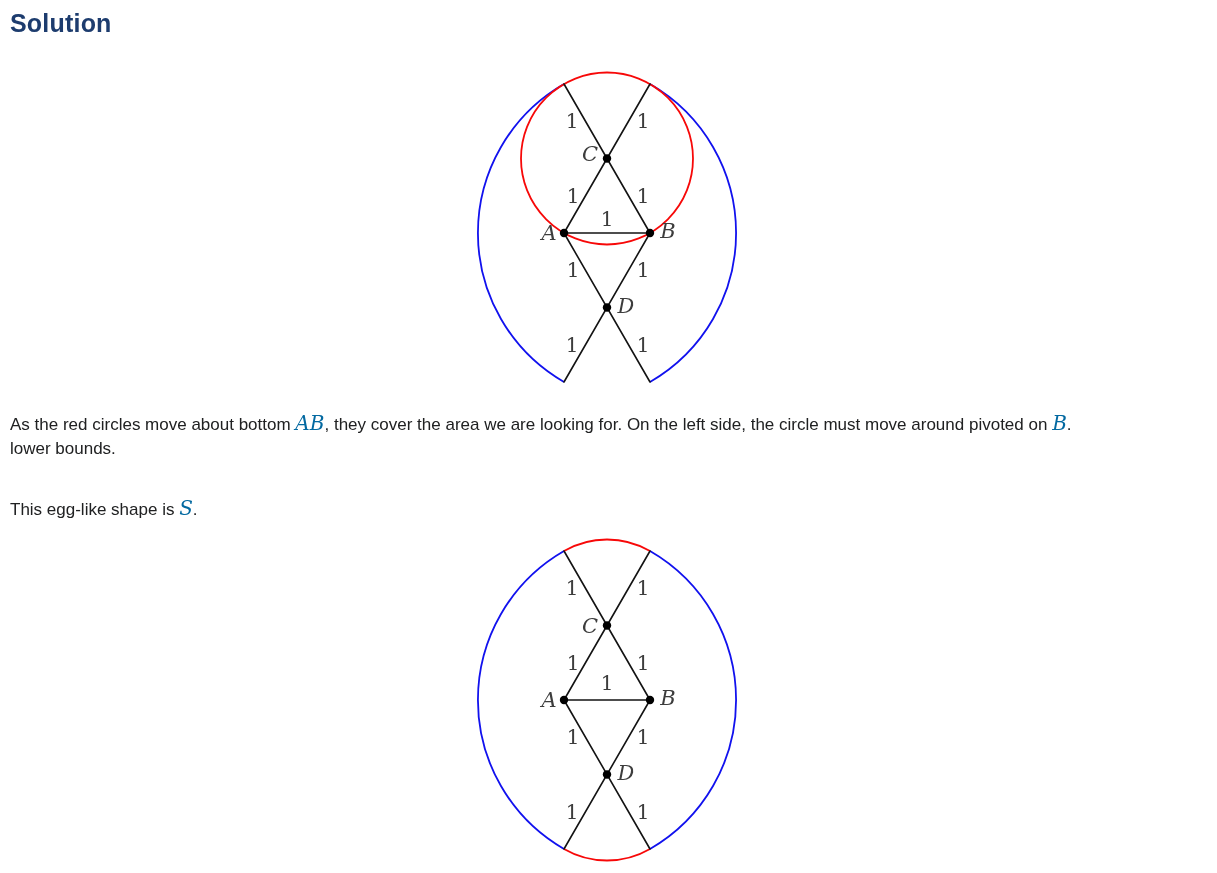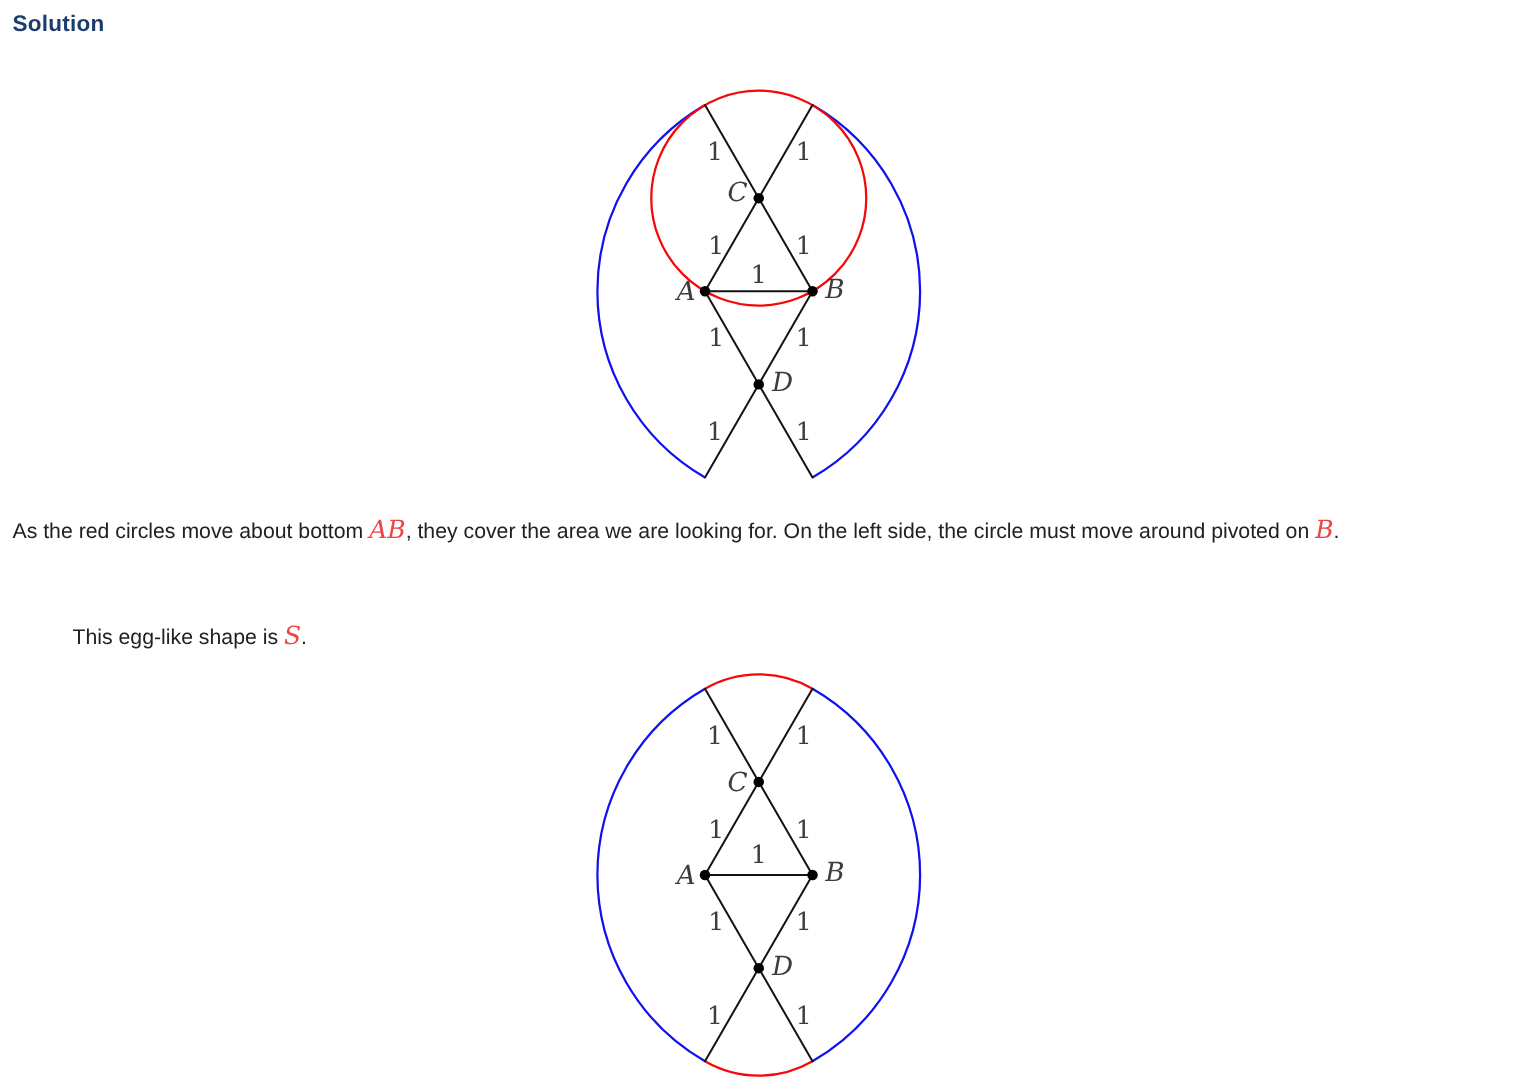--- a/index.html
+++ b/index.html
@@ -5,30 +5,30 @@
   html, body { margin: 0; padding: 0; }
   body {
     width: 1217px; height: 873px;
     background: #ffffff;
     position: relative;
     overflow: hidden;
     font-family: "Liberation Sans", sans-serif;
   }
   .heading {
     position: absolute; left: 10px; top: 9px;
-    font-size: 18px; font-weight: 700;
+    font-size: 25px; font-weight: 700;
     color: #1d3c6e; letter-spacing: 0.2px;
   }
   .textblock { position: absolute; left: 10px; color: #202122; font-size: 17px; }
   .pline { white-space: nowrap; line-height: 26px; height: 26px; }
   .math {
     font-family: "DejaVu Serif", serif;
     font-style: italic;
     font-size: 20px;
-    color: #ef4444;
+    color: #0369a1;
   }
   .fig { position: absolute; }
   .edge { stroke: #131313; stroke-width: 1.6; fill: none; stroke-linecap: round; }
   .arc { fill: none; stroke-width: 1.8; }
   .dot { fill: #000000; stroke: none; }
   .ptlabel {
     font-family: "DejaVu Serif", serif; font-style: italic;
     font-size: 21px; fill: #3d3d3d; text-anchor: middle;
   }
   .ulabel {
@@ -70,23 +70,24 @@
   <text class="ulabel" x="643" y="203">1</text>
   <text class="ulabel" x="607" y="226">1</text>
   <text class="ulabel" x="573" y="277">1</text>
   <text class="ulabel" x="643" y="277">1</text>
   <text class="ulabel" x="572" y="352">1</text>
   <text class="ulabel" x="643" y="352">1</text>
 </svg>
 
 <div class="textblock" style="top:410px;">
   <div class="pline"><span>As the red circles move about bottom </span><span class="math">AB</span><span>, they cover the area we are looking for. On the left side, the circle must move around pivoted on </span><span class="math">B</span><span>.</span></div>
+  <div class="pline"><span>lower bounds.</span></div>
 </div>
 
-<div class="textblock" style="top:495px;margin-left:48px;">
+<div class="textblock" style="top:495px;">
   <div class="pline"><span>This egg-like shape is </span><span class="math">S</span><span>.</span></div>
 </div>
 
 <svg class="fig" style="left:450px; top:533px;" width="315" height="336" viewBox="450 533 315 336">
 
   <path class="arc" d="M 564 551 A 172 172 0 0 0 564 849" stroke="#1111ee"></path>
   <path class="arc" d="M 650 551 A 172 172 0 0 1 650 849" stroke="#1111ee"></path>
 
   <path class="arc" d="M 564 551 A 86 86 0 0 1 650 551" stroke="#f70808"></path>
   <path class="arc" d="M 564 849 A 86 86 0 0 0 650 849" stroke="#f70808"></path>

